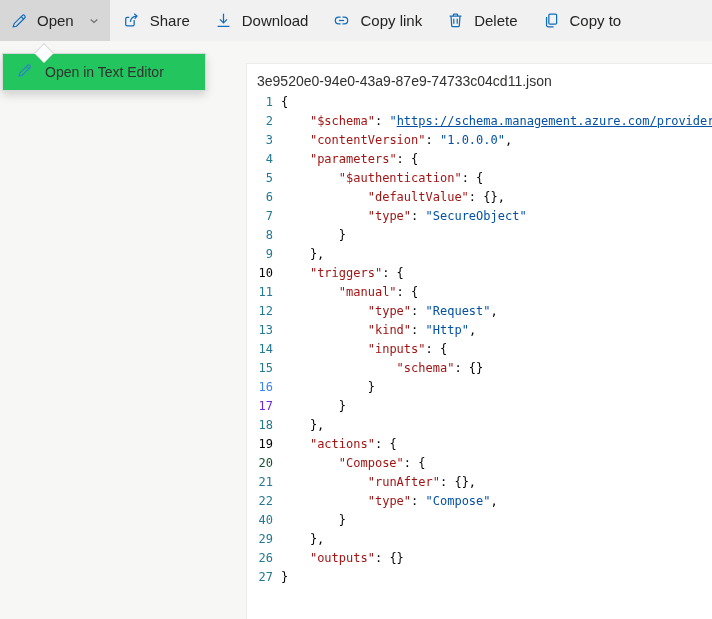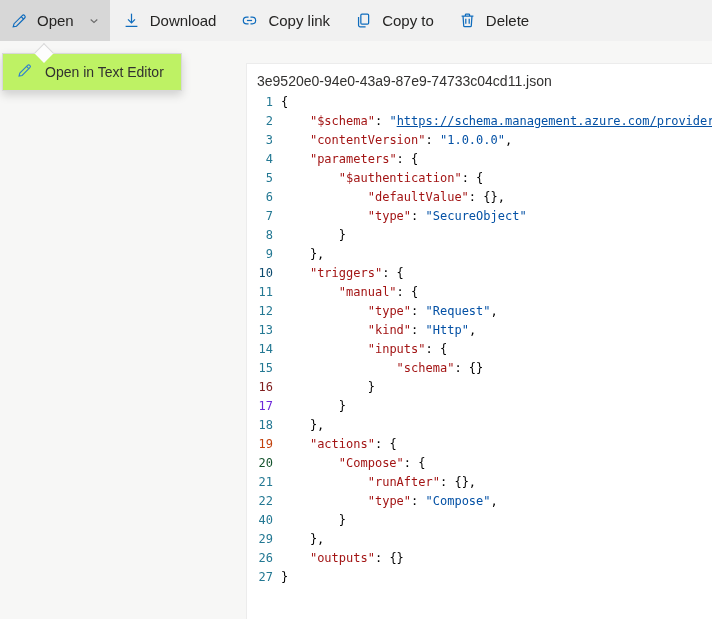--- a/index.html
+++ b/index.html
@@ -21,22 +21,22 @@
   }
   .tb-btn {
     display: flex; align-items: center; gap: 9px;
     padding: 0 12px; cursor: pointer; white-space: nowrap;
   }
   .tb-btn.active { background: #d7d7d7; padding: 0 10px; }
   .tb-btn .chev { margin-left: 5px; display: flex; align-items: center; }
   .tb-btn svg { display: block; }
   
   .flyout {
-    position: absolute; left: 2px; top: 53px; width: 180px; height: 38px;
-    background: #bef264;
+    position: absolute; left: 2px; top: 53px; width: 204px; height: 38px;
+    background: #22c55e;
     border: 1px solid #d8d8d8;
     box-shadow: 0 4px 9px rgba(0,0,0,0.16);
     z-index: 3;
   }
   .flyout .beak {
     position: absolute; left: 34px; top: -8px;
     width: 14px; height: 14px;
     background: #fdfdfd;
     border-left: 1px solid #d8d8d8; border-top: 1px solid #d8d8d8;
     transform: rotate(45deg);
@@ -86,20 +86,30 @@
       </svg>
     </span>
     <span>Open</span>
     <span class="chev">
       <svg width="12" height="12" viewBox="0 0 20 20" fill="none" stroke="#6a6a6a" stroke-width="1.8">
         <path d="M4.5 7.5l5.5 5 5.5-5"></path>
       </svg>
     </span>
   </div>
 
+  <div class="tb-btn">
+    <span>
+      <svg width="19" height="19" viewBox="0 0 20 20" fill="none" stroke="#0f6cbd" stroke-width="1.3">
+        <path d="M12.8 9.6v4.6a1.4 1.4 0 0 1-1.4 1.4H5.3a1.4 1.4 0 0 1-1.4-1.4V8.1a1.4 1.4 0 0 1 1.4-1.4h2.3"></path>
+        <path d="M8.8 11.4c.4-3.5 2.8-5.6 6.6-5.9"></path>
+        <path d="M12.9 2.9l2.9 2.5-2.5 2.9"></path>
+      </svg>
+    </span>
+    <span>Share</span>
+  </div>
 
   <div class="tb-btn">
     <span>
       <svg width="19" height="19" viewBox="0 0 20 20" fill="none" stroke="#0f6cbd" stroke-width="1.3">
         <path d="M10 2.8v9.4"></path>
         <path d="M6.3 8.8l3.7 3.7 3.7-3.7"></path>
         <path d="M3.8 16.2h12.4"></path>
       </svg>
     </span>
     <span>Download</span>
@@ -112,37 +122,37 @@
         <path d="M11 6.5h2a3.5 3.5 0 1 1 0 7h-2"></path>
         <path d="M7.3 10h5.4"></path>
       </svg>
     </span>
     <span>Copy link</span>
   </div>
 
   <div class="tb-btn">
     <span>
       <svg width="19" height="19" viewBox="0 0 20 20" fill="none" stroke="#0f6cbd" stroke-width="1.3">
-        <rect x="7.2" y="3.2" width="8.2" height="10.6" rx="1.2"></rect>
-        <path d="M12.2 16.6H6.4A1.6 1.6 0 0 1 4.8 15V6.4"></path>
-      </svg>
-    </span>
-    <span>Copy to</span>
-  </div>
-
-  <div class="tb-btn">
-    <span>
-      <svg width="19" height="19" viewBox="0 0 20 20" fill="none" stroke="#0f6cbd" stroke-width="1.3">
         <path d="M3.8 5.4h12.4"></path>
         <path d="M7.8 5.2V4c0-.4.3-.8.8-.8h2.8c.5 0 .8.4.8.8v1.2"></path>
         <path d="M5.3 5.4l.7 10c0 .6.5 1 1.1 1h5.8c.6 0 1.1-.4 1.1-1l.7-10"></path>
         <path d="M8.2 8.2v5.2M11.8 8.2v5.2"></path>
       </svg>
     </span>
     <span>Delete</span>
+  </div>
+
+  <div class="tb-btn">
+    <span>
+      <svg width="19" height="19" viewBox="0 0 20 20" fill="none" stroke="#0f6cbd" stroke-width="1.3">
+        <rect x="7.2" y="3.2" width="8.2" height="10.6" rx="1.2"></rect>
+        <path d="M12.2 16.6H6.4A1.6 1.6 0 0 1 4.8 15V6.4"></path>
+      </svg>
+    </span>
+    <span>Copy to</span>
   </div>
 
 </div>
 
 <div class="flyout">
   <div class="beak"></div>
   <div class="flyout-item">
     <span>
       <svg width="17" height="17" viewBox="0 0 20 20" fill="none" stroke="#2f7fd0" stroke-width="1.3">
         <path d="M3.6 16.4l.9-3.4L13.6 4a1.9 1.9 0 0 1 2.7 2.7L7.2 15.8l-3.6.6z"></path>
@@ -158,30 +168,30 @@
   <div class="code" id="code-root">
       <div class="code-line"><span class="ln" style="color: rgb(35, 120, 147);">1</span><span class="src"><span class="tk-p" style="color: rgb(0, 0, 0);">{</span></span></div>
       <div class="code-line"><span class="ln" style="color: rgb(35, 120, 147);">2</span><span class="src"><span class="tk-p" style="color: rgb(0, 0, 0);">    </span><span class="tk-k" style="color: rgb(163, 21, 21);">"$schema"</span><span class="tk-p" style="color: rgb(0, 0, 0);">: </span><span class="tk-v" style="color: rgb(4, 81, 165);">"</span><span class="tk-l" style="color: rgb(4, 81, 165);">https://schema.management.azure.com/provider</span></span></div>
       <div class="code-line"><span class="ln" style="color: rgb(35, 120, 147);">3</span><span class="src"><span class="tk-p" style="color: rgb(0, 0, 0);">    </span><span class="tk-k" style="color: rgb(163, 21, 21);">"contentVersion"</span><span class="tk-p" style="color: rgb(0, 0, 0);">: </span><span class="tk-v" style="color: rgb(4, 81, 165);">"1.0.0.0"</span><span class="tk-p" style="color: rgb(0, 0, 0);">,</span></span></div>
       <div class="code-line"><span class="ln" style="color: rgb(35, 120, 147);">4</span><span class="src"><span class="tk-p" style="color: rgb(0, 0, 0);">    </span><span class="tk-k" style="color: rgb(163, 21, 21);">"parameters"</span><span class="tk-p" style="color: rgb(0, 0, 0);">: {</span></span></div>
       <div class="code-line"><span class="ln" style="color: rgb(35, 120, 147);">5</span><span class="src"><span class="tk-p" style="color: rgb(0, 0, 0);">        </span><span class="tk-k" style="color: rgb(163, 21, 21);">"$authentication"</span><span class="tk-p" style="color: rgb(0, 0, 0);">: {</span></span></div>
       <div class="code-line"><span class="ln" style="color: rgb(35, 120, 147);">6</span><span class="src"><span class="tk-p" style="color: rgb(0, 0, 0);">            </span><span class="tk-k" style="color: rgb(163, 21, 21);">"defaultValue"</span><span class="tk-p" style="color: rgb(0, 0, 0);">: {},</span></span></div>
       <div class="code-line"><span class="ln" style="color: rgb(35, 120, 147);">7</span><span class="src"><span class="tk-p" style="color: rgb(0, 0, 0);">            </span><span class="tk-k" style="color: rgb(163, 21, 21);">"type"</span><span class="tk-p" style="color: rgb(0, 0, 0);">: </span><span class="tk-v" style="color: rgb(4, 81, 165);">"SecureObject"</span></span></div>
       <div class="code-line"><span class="ln" style="color: rgb(35, 120, 147);">8</span><span class="src"><span class="tk-p" style="color: rgb(0, 0, 0);">        }</span></span></div>
       <div class="code-line"><span class="ln" style="color: rgb(35, 120, 147);">9</span><span class="src"><span class="tk-p" style="color: rgb(0, 0, 0);">    },</span></span></div>
-      <div class="code-line"><span class="ln" style="color: #0c4a6e;">10</span><span class="src"><span class="tk-p" style="color: rgb(0, 0, 0);">    </span><span class="tk-k" style="color: rgb(163, 21, 21);">"triggers"</span><span class="tk-p" style="color: rgb(0, 0, 0);">: {</span></span></div>
+      <div class="code-line"><span class="ln" style="color: #000000;">10</span><span class="src"><span class="tk-p" style="color: rgb(0, 0, 0);">    </span><span class="tk-k" style="color: rgb(163, 21, 21);">"triggers"</span><span class="tk-p" style="color: rgb(0, 0, 0);">: {</span></span></div>
       <div class="code-line"><span class="ln" style="color: rgb(35, 120, 147);">11</span><span class="src"><span class="tk-p" style="color: rgb(0, 0, 0);">        </span><span class="tk-k" style="color: rgb(163, 21, 21);">"manual"</span><span class="tk-p" style="color: rgb(0, 0, 0);">: {</span></span></div>
       <div class="code-line"><span class="ln" style="color: rgb(35, 120, 147);">12</span><span class="src"><span class="tk-p" style="color: rgb(0, 0, 0);">            </span><span class="tk-k" style="color: rgb(163, 21, 21);">"type"</span><span class="tk-p" style="color: rgb(0, 0, 0);">: </span><span class="tk-v" style="color: rgb(4, 81, 165);">"Request"</span><span class="tk-p" style="color: rgb(0, 0, 0);">,</span></span></div>
       <div class="code-line"><span class="ln" style="color: rgb(35, 120, 147);">13</span><span class="src"><span class="tk-p" style="color: rgb(0, 0, 0);">            </span><span class="tk-k" style="color: rgb(163, 21, 21);">"kind"</span><span class="tk-p" style="color: rgb(0, 0, 0);">: </span><span class="tk-v" style="color: rgb(4, 81, 165);">"Http"</span><span class="tk-p" style="color: rgb(0, 0, 0);">,</span></span></div>
       <div class="code-line"><span class="ln" style="color: rgb(35, 120, 147);">14</span><span class="src"><span class="tk-p" style="color: rgb(0, 0, 0);">            </span><span class="tk-k" style="color: rgb(163, 21, 21);">"inputs"</span><span class="tk-p" style="color: rgb(0, 0, 0);">: {</span></span></div>
       <div class="code-line"><span class="ln" style="color: rgb(35, 120, 147);">15</span><span class="src"><span class="tk-p" style="color: rgb(0, 0, 0);">                </span><span class="tk-k" style="color: rgb(163, 21, 21);">"schema"</span><span class="tk-p" style="color: rgb(0, 0, 0);">: {}</span></span></div>
-      <div class="code-line"><span class="ln" style="color: #7f1d1d;">16</span><span class="src"><span class="tk-p" style="color: rgb(0, 0, 0);">            }</span></span></div>
+      <div class="code-line"><span class="ln" style="color: #3b82f6;">16</span><span class="src"><span class="tk-p" style="color: rgb(0, 0, 0);">            }</span></span></div>
       <div class="code-line"><span class="ln" style="color: #6d28d9;">17</span><span class="src"><span class="tk-p" style="color: rgb(0, 0, 0);">        }</span></span></div>
       <div class="code-line"><span class="ln" style="color: rgb(35, 120, 147);">18</span><span class="src"><span class="tk-p" style="color: rgb(0, 0, 0);">    },</span></span></div>
-      <div class="code-line"><span class="ln" style="color: #c2410c;">19</span><span class="src"><span class="tk-p" style="color: rgb(0, 0, 0);">    </span><span class="tk-k" style="color: rgb(163, 21, 21);">"actions"</span><span class="tk-p" style="color: rgb(0, 0, 0);">: {</span></span></div>
+      <div class="code-line"><span class="ln" style="color: #000000;">19</span><span class="src"><span class="tk-p" style="color: rgb(0, 0, 0);">    </span><span class="tk-k" style="color: rgb(163, 21, 21);">"actions"</span><span class="tk-p" style="color: rgb(0, 0, 0);">: {</span></span></div>
       <div class="code-line"><span class="ln" style="color: #14532d;">20</span><span class="src"><span class="tk-p" style="color: rgb(0, 0, 0);">        </span><span class="tk-k" style="color: rgb(163, 21, 21);">"Compose"</span><span class="tk-p" style="color: rgb(0, 0, 0);">: {</span></span></div>
       <div class="code-line"><span class="ln" style="color: rgb(35, 120, 147);">21</span><span class="src"><span class="tk-p" style="color: rgb(0, 0, 0);">            </span><span class="tk-k" style="color: rgb(163, 21, 21);">"runAfter"</span><span class="tk-p" style="color: rgb(0, 0, 0);">: {},</span></span></div>
       <div class="code-line"><span class="ln" style="color: rgb(35, 120, 147);">22</span><span class="src"><span class="tk-p" style="color: rgb(0, 0, 0);">            </span><span class="tk-k" style="color: rgb(163, 21, 21);">"type"</span><span class="tk-p" style="color: rgb(0, 0, 0);">: </span><span class="tk-v" style="color: rgb(4, 81, 165);">"Compose"</span><span class="tk-p" style="color: rgb(0, 0, 0);">,</span></span></div>
       <div class="code-line"><span class="ln" style="color: rgb(35, 120, 147);">40</span><span class="src"><span class="tk-p" style="color: rgb(0, 0, 0);">        }</span></span></div>
       <div class="code-line"><span class="ln" style="color: rgb(35, 120, 147);">29</span><span class="src"><span class="tk-p" style="color: rgb(0, 0, 0);">    },</span></span></div>
       <div class="code-line"><span class="ln" style="color: rgb(35, 120, 147);">26</span><span class="src"><span class="tk-p" style="color: rgb(0, 0, 0);">    </span><span class="tk-k" style="color: rgb(163, 21, 21);">"outputs"</span><span class="tk-p" style="color: rgb(0, 0, 0);">: {}</span></span></div>
       <div class="code-line"><span class="ln" style="color: rgb(35, 120, 147);">27</span><span class="src"><span class="tk-p" style="color: rgb(0, 0, 0);">}</span></span></div>
     </div>
 </div>
 

